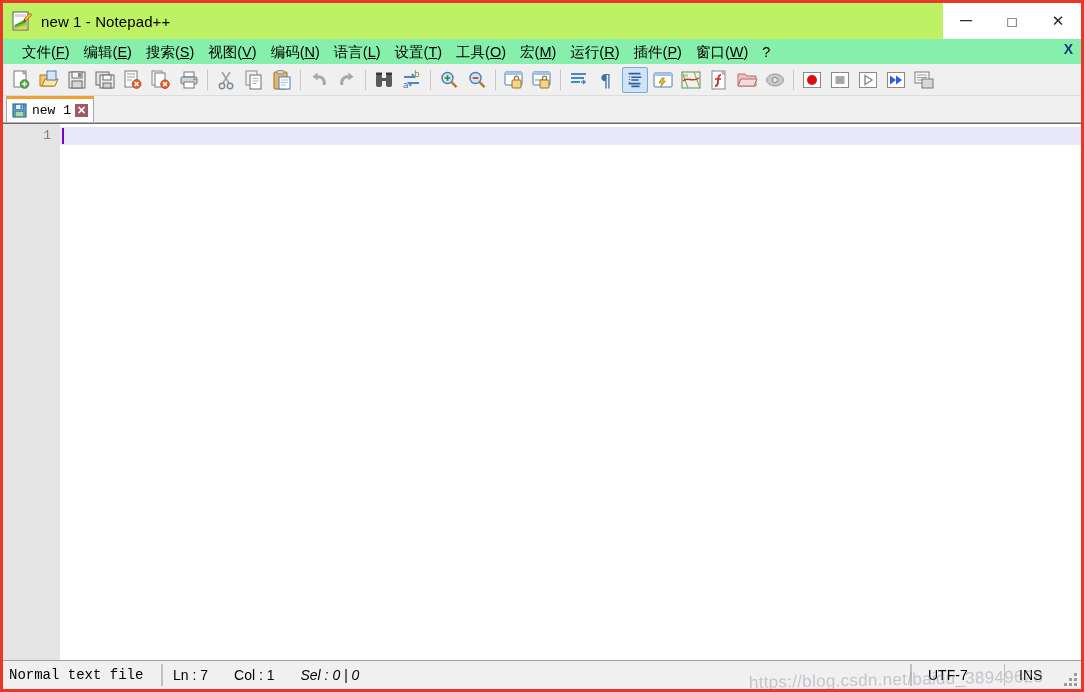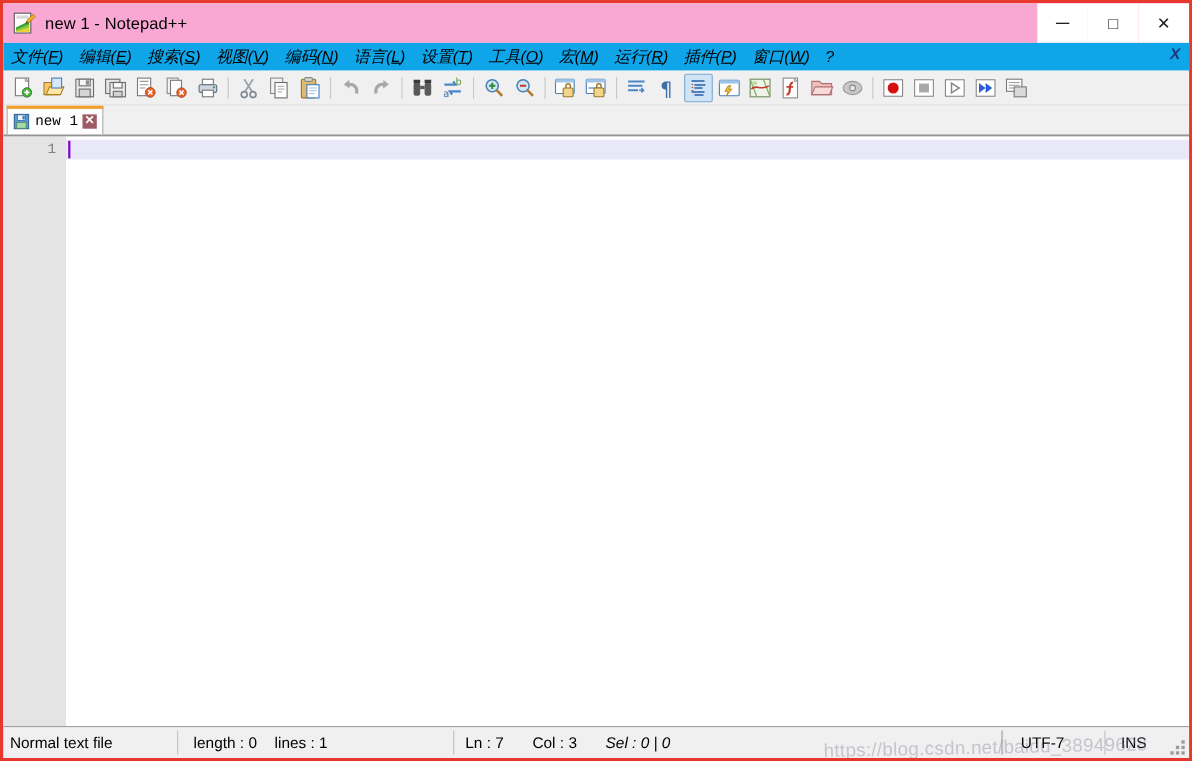--- a/index.html
+++ b/index.html
@@ -18,21 +18,21 @@
     border-right: 3px solid #e8372c;
     border-bottom: 3px solid #e8372c;
     display: flex;
     flex-direction: column;
     overflow: hidden;
   }
 
   
   .titlebar {
     height: 36px;
-    background: #f9a8d4;
+    background: #bef264;
     display: flex;
     align-items: center;
     flex: 0 0 36px;
     position: relative;
   }
   .title-icon {
     width: 22px; height: 22px;
     margin-left: 8px; margin-right: 8px;
     position: relative;
     flex: 0 0 22px;
@@ -52,29 +52,28 @@
     display: flex; align-items: center; justify-content: center;
     font-size: 15px;
     color: #222;
     background: #ffffff;
   }
   .win-btn.wb-min { font-size: 17px; }
 
   
   .menubar {
     height: 25px;
-    background: #0ea5e9;
+    background: #86efac;
     display: flex;
     align-items: center;
     flex: 0 0 25px;
-    padding-left: 0;
+    padding-left: 12px;
     font-size: 14.5px;
     color: #000;
     position: relative;
-    font-style: italic;
   }
   .menu-item {
     padding: 2px 7px;
     white-space: nowrap;
     line-height: 20px;
   }
   .menu-item u { text-decoration: underline; }
   .menu-doc-close {
     position: absolute;
     right: 8px;
@@ -205,21 +204,21 @@
     border-top: 1px solid #a0a0a0;
     display: flex;
     align-items: center;
     flex: 0 0 29px;
     font-size: 14px;
     color: #000;
     position: relative;
   }
   .sb-cell { padding: 0 10px; white-space: nowrap; height: 29px; display: flex; align-items: center; }
   .sb-div { width: 1px; height: 22px; background: #c0c0c0; flex: 0 0 1px; }
-  .sb-doctype { width: 158px; padding-left: 6px; }
+  .sb-doctype { width: 158px; padding-left: 6px; font-family: Liberation Mono, monospace; }
   .sb-lenlines { width: 250px; padding-left: 14px; }
   .sb-ln { padding-left: 10px; }
   .sb-col { padding-left: 16px; }
   .sb-sel { padding-left: 16px; font-style: italic; }
   .sb-eol { width: 160px; padding-left: 16px; }
   .sb-enc { width: 92px; padding-left: 16px; }
   .sb-ins { width: 76px; padding-left: 14px; }
   .sb-spacer { flex: 1 1 auto; }
 
   .grip {
@@ -582,28 +581,23 @@
     <div class="code-area">
       <div class="current-line">
         <div class="caret"></div>
       </div>
     </div>
   </div>
 
   <div class="statusbar">
     <div class="sb-cell sb-doctype">Normal text file</div>
     <div class="sb-div"></div>
-    <div class="sb-cell sb-lenlines">
-      <span>length : 0</span>
-      <span style="display:inline-block;width:16px"></span>
-      <span>lines : 1</span>
-    </div>
     <div class="sb-div"></div>
     <div class="sb-cell sb-ln">Ln : 7</div>
-    <div class="sb-cell sb-col">Col : 3</div>
+    <div class="sb-cell sb-col">Col : 1</div>
     <div class="sb-cell sb-sel">Sel : 0 | 0</div>
     <div class="sb-spacer"></div>
     <div class="sb-div"></div>
     <div class="sb-div"></div>
     <div class="sb-cell sb-enc">UTF-7</div>
     <div class="sb-div"></div>
     <div class="sb-cell sb-ins">INS</div>
 
     <div class="grip">
       <i style="left:10px;top:0"></i>

